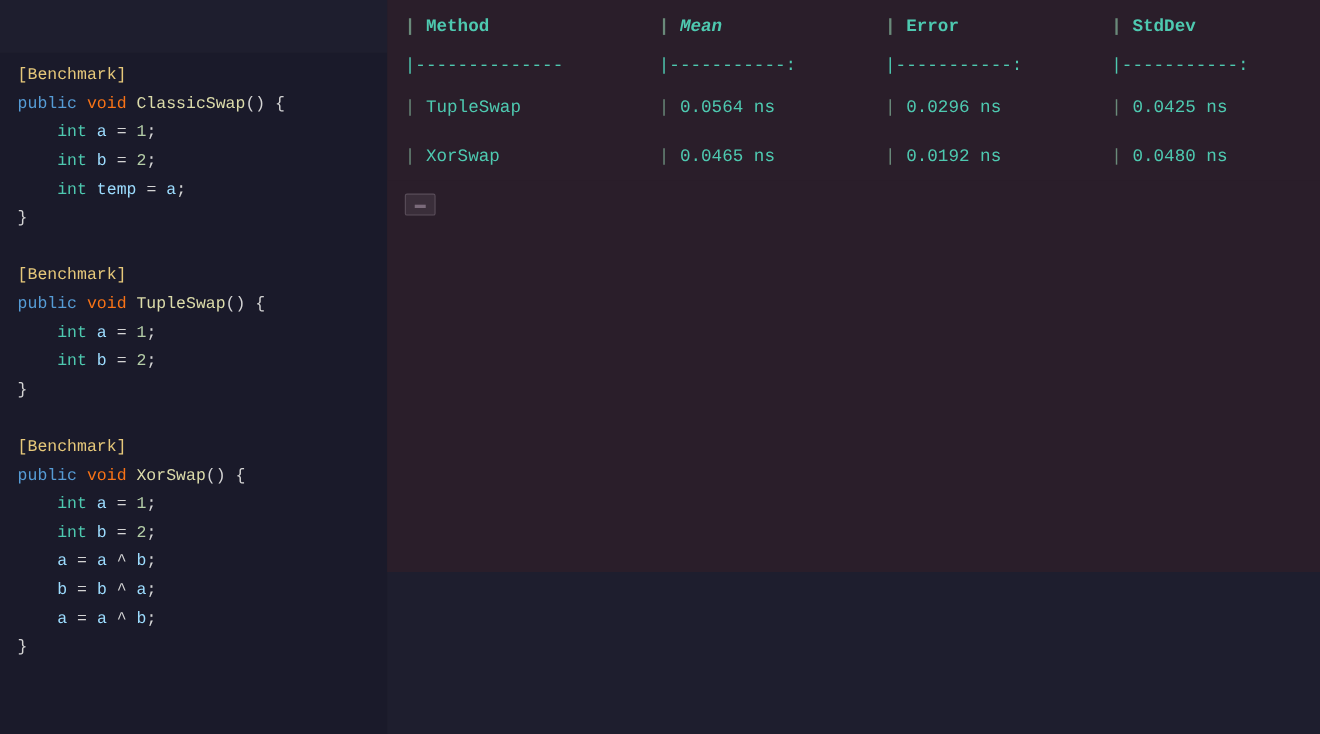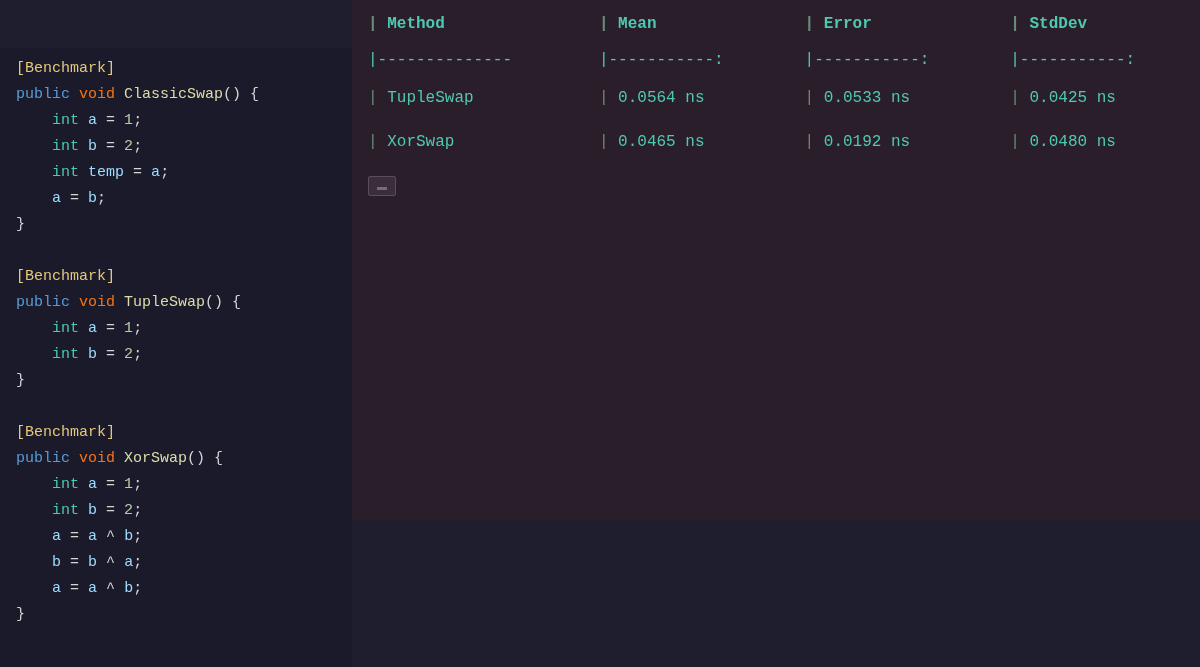--- a/index.html
+++ b/index.html
@@ -103,36 +103,35 @@
 
     .terminal-icon::before {
       content: '▬';
       color: #7a6a7a;
       font-size: 10px;
     }
 
     
     .pipe { color: #6a8a7a; }
     .col-method { min-width: 160px; }
-    .col-mean { min-width: 140px; }
+    .col-mean { min-width: 140px; font-style: italic; }
     .col-error { min-width: 140px; }
     .col-stddev { min-width: 140px; }
 
   </style>
 </head>
 <body>
 
 <div class="code-panel">
 
   <div class="code-line"><span class="benchmark-attr">[Benchmark]</span></div>
   <div class="code-line"><span class="keyword-public">public</span> <span class="keyword-void">void</span> <span class="method-name">ClassicSwap</span><span class="plain">() {</span></div>
   <div class="code-line">    <span class="keyword-int">int</span> <span class="var-name">a</span> <span class="operator">=</span> <span class="number">1</span><span class="plain">;</span></div>
   <div class="code-line">    <span class="keyword-int">int</span> <span class="var-name">b</span> <span class="operator">=</span> <span class="number">2</span><span class="plain">;</span></div>
   <div class="code-line">    <span class="keyword-int">int</span> <span class="var-name">temp</span> <span class="operator">=</span> <span class="var-name">a</span><span class="plain">;</span></div>
-  <div class="code-line">    <span class="var-name">a</span> <span class="operator">=</span> <span class="var-name">b</span><span class="plain">;</span></div>
   <div class="code-line"><span class="plain">}</span></div>
 
   <div class="empty-line"></div>
 
   <div class="code-line"><span class="benchmark-attr">[Benchmark]</span></div>
   <div class="code-line"><span class="keyword-public">public</span> <span class="keyword-void">void</span> <span class="method-name">TupleSwap</span><span class="plain">() {</span></div>
   <div class="code-line">    <span class="keyword-int">int</span> <span class="var-name">a</span> <span class="operator">=</span> <span class="number">1</span><span class="plain">;</span></div>
   <div class="code-line">    <span class="keyword-int">int</span> <span class="var-name">b</span> <span class="operator">=</span> <span class="number">2</span><span class="plain">;</span></div>
   <div class="code-line"><span class="plain">}</span></div>
 
@@ -165,21 +164,21 @@
         <tr class="separator-row">
           <td>|-------------- </td>
           <td>|-----------:</td>
           <td>|-----------:</td>
           <td>|-----------:</td>
         </tr>
 
         <tr class="data-row">
           <td><span class="pipe">| </span><span>TupleSwap</span></td>
           <td><span class="pipe">| </span><span>0.0564 ns</span></td>
-          <td><span class="pipe">| </span><span>0.0533 ns</span></td>
+          <td><span class="pipe">| </span><span>0.0296 ns</span></td>
           <td><span class="pipe">| </span><span>0.0425 ns</span></td>
         </tr>
         <tr class="data-row">
           <td><span class="pipe">| </span><span>XorSwap</span></td>
           <td><span class="pipe">| </span><span>0.0465 ns</span></td>
           <td><span class="pipe">| </span><span>0.0192 ns</span></td>
           <td><span class="pipe">| </span><span>0.0480 ns</span></td>
         </tr>
       </tbody>
     </table>

